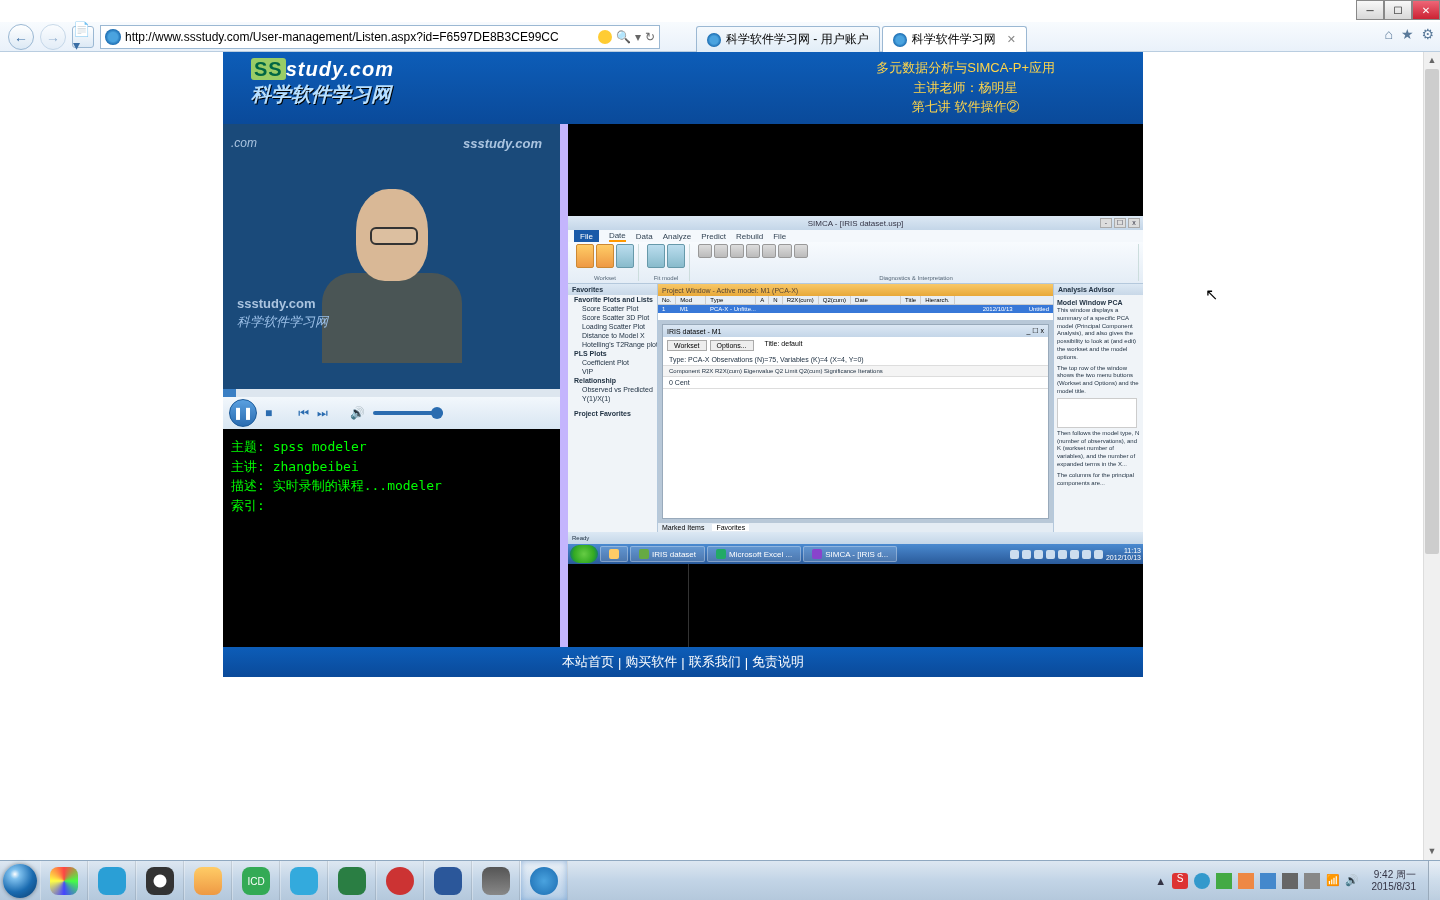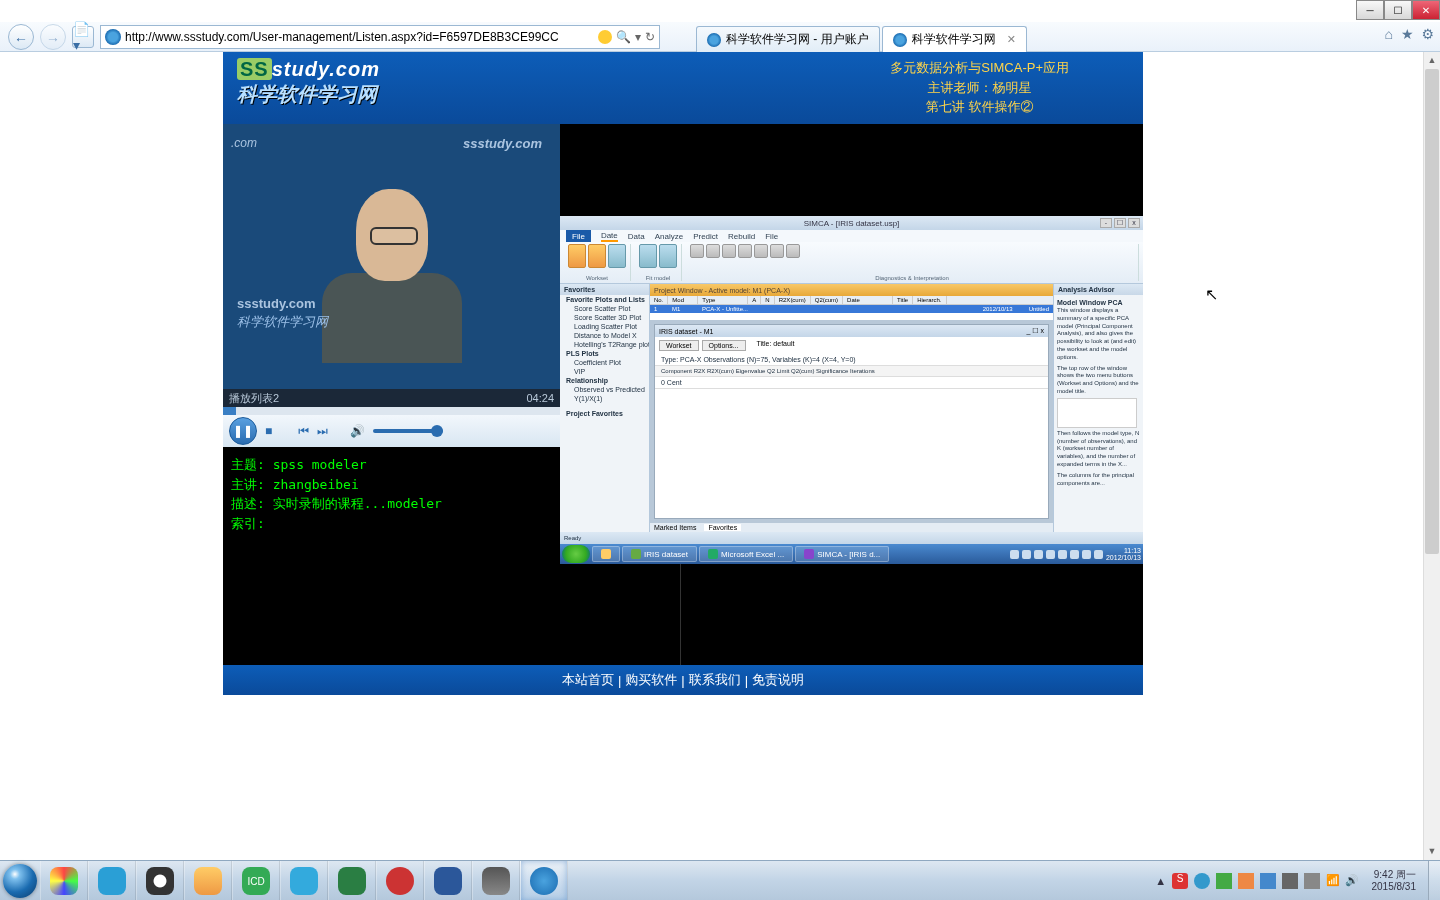--- a/index.html
+++ b/index.html
@@ -25,29 +25,29 @@
 .tab.active { background: #fff; }
 .tab .ie-icon { width: 14px; height: 14px; background: radial-gradient(circle,#4aa3df 40%,#1a6bb0 70%); border-radius: 50%; flex-shrink: 0; }
 .tab .close-x { font-size: 11px; color: #888; margin-left: 6px; }
 .toolbar-right { position: absolute; top: 26px; right: 6px; display: flex; gap: 8px; color: #5a7a9a; font-size: 14px; }
 
 
 .content { position: absolute; top: 52px; left: 0; right: 0; bottom: 40px; background: #fff; overflow: hidden; }
 .page-wrap { width: 920px; margin: 0 auto; margin-left: 223px; }
 
 
-.blue-header { height: 72px; background: linear-gradient(#0d5db8,#0a4a9a); color: #fff; display: flex; justify-content: space-between; padding: 6px 14px; }
+.blue-header { height: 72px; background: linear-gradient(#0d5db8,#0a4a9a); color: #fff; display: flex; justify-content: space-between; padding: 6px 28px; }
 .logo-area { display: flex; flex-direction: column; }
 .logo-top { font-size: 20px; font-weight: bold; font-style: italic; letter-spacing: 1px; }
 .logo-top .ss { background: #9c6; color: #064; padding: 0 3px; border-radius: 3px; font-style: normal; }
 .logo-cn { font-size: 20px; font-style: italic; font-weight: bold; color: #b8e0ff; text-shadow: 1px 1px 0 #000; }
 .header-info { text-align: center; font-size: 13px; color: #ffd54a; line-height: 1.5; padding-right: 60px; }
 
 
-.main-row { display: flex; background: #c4b5fd; }
+.main-row { display: flex; background: #c4b5fd; gap: 8px; }
 .video-col { width: 337px; display: flex; flex-direction: column; }
 .video-frame { width: 337px; height: 265px; background: #1a4a7a; position: relative; overflow: hidden; }
 .lecturer { position: absolute; left: 50%; top: 38%; transform: translate(-50%,-20%); width: 140px; height: 180px; }
 .head { width: 72px; height: 92px; background: #d9b896; border-radius: 45% 45% 40% 40%; margin: 0 auto; position: relative; }
 .head::before { content:''; position: absolute; top: 38px; left: 14px; width: 44px; height: 14px; border: 2px solid #333; border-radius: 6px; background: rgba(255,255,255,.1); }
 .body-shirt { width: 140px; height: 90px; background: #4a5555; border-radius: 30px 30px 0 0; margin-top: -8px; }
 .wm1 { position: absolute; top: 12px; right: 18px; color: #aac4e0; font-size: 13px; font-weight: bold; font-style: italic; }
 .wm2 { position: absolute; bottom: 78px; left: 14px; color: #aac4e0; font-size: 13px; font-weight: bold; }
 .wm3 { position: absolute; bottom: 58px; left: 14px; color: #9cc0e8; font-size: 13px; font-style: italic; }
 .wm4 { position: absolute; top: 12px; left: 8px; color: #aac4e0; font-size: 12px; font-style: italic; }
@@ -201,24 +201,20 @@
         <div class="video-frame">
           <div class="wm4">.com</div>
           <div class="wm1">ssstudy.com</div>
           <div class="lecturer">
             <div class="head"></div>
             <div class="body-shirt"></div>
           </div>
           <div class="wm2">ssstudy.com</div>
           <div class="wm3">科学软件学习网</div>
         </div>
-        <div class="video-title-bar">
-          <span>播放列表2</span>
-          <span>04:24</span>
-        </div>
         <div class="seek-bar">
             <div class="seek-fill"></div>
           </div>
         <div class="controls">
           <div class="ctrl-btn play">❚❚</div>
           <span class="ctrl-sm">■</span>
           <span style="width:10px"></span>
           <span class="ctrl-sm">⏮</span>
           <span class="ctrl-sm">⏭</span>
           <span style="width:6px"></span>

